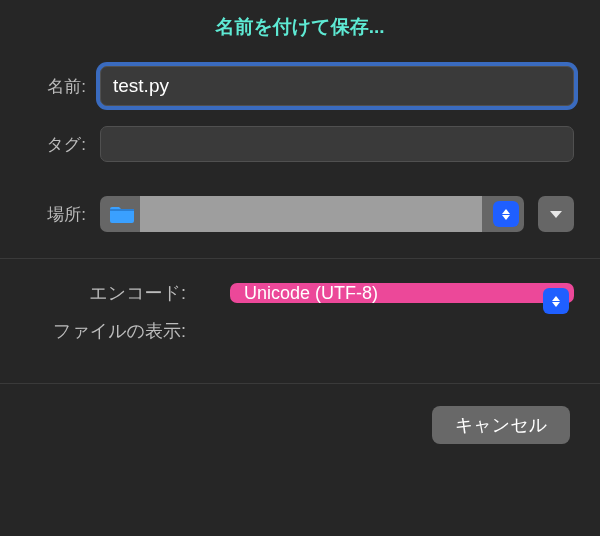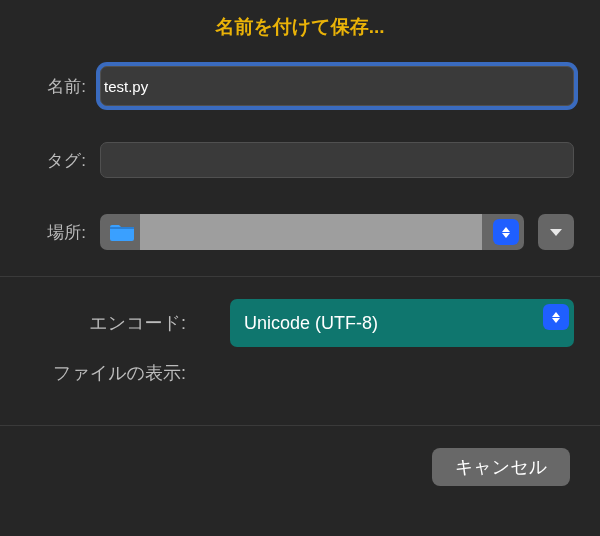--- a/index.html
+++ b/index.html
@@ -8,45 +8,45 @@
       height: 536px;
       background: #262626;
       font-family: -apple-system, "Hiragino Sans", "Helvetica Neue", sans-serif;
       color: #e8e8e8;
       overflow: hidden;
     }
     .title {
       text-align: center;
       font-size: 19px;
       font-weight: 600;
-      color: #eab308;
+      color: #5eead4;
       padding: 14px 0 26px;
     }
     .row {
       display: flex;
       align-items: center;
       padding: 0 26px;
-      margin-bottom: 36px;
+      margin-bottom: 20px;
     }
     .row-label {
       width: 60px;
       text-align: right;
       margin-right: 14px;
       font-size: 17px;
       color: #bcbcbc;
     }
     .name-input {
       flex: 1;
       height: 40px;
       background: #3a3a3a;
       border: 1px solid #505050;
       border-radius: 7px;
       color: #fff;
-      font-size: 15px;
-      padding: 0 3px;
+      font-size: 19px;
+      padding: 0 12px;
       outline: none;
       box-shadow: 0 0 0 4px #3a6bbf;
     }
     .tags-input {
       flex: 1;
       height: 36px;
       background: #3a3a3a;
       border: 1px solid #505050;
       border-radius: 7px;
       color: #fff;
@@ -138,22 +138,22 @@
     }
     .opt-label {
       width: 160px;
       text-align: right;
       margin-right: 12px;
       font-size: 18px;
       color: #bcbcbc;
     }
     .opt-select {
       flex: 1;
-      height: 48px;
-      background: #0f766e;
+      height: 20px;
+      background: #ec4899;
       border-radius: 7px;
       display: flex;
       align-items: center;
       position: relative;
       padding-left: 14px;
       font-size: 18px;
       color: #fff;
       cursor: pointer;
     }
     .buttons-row {

